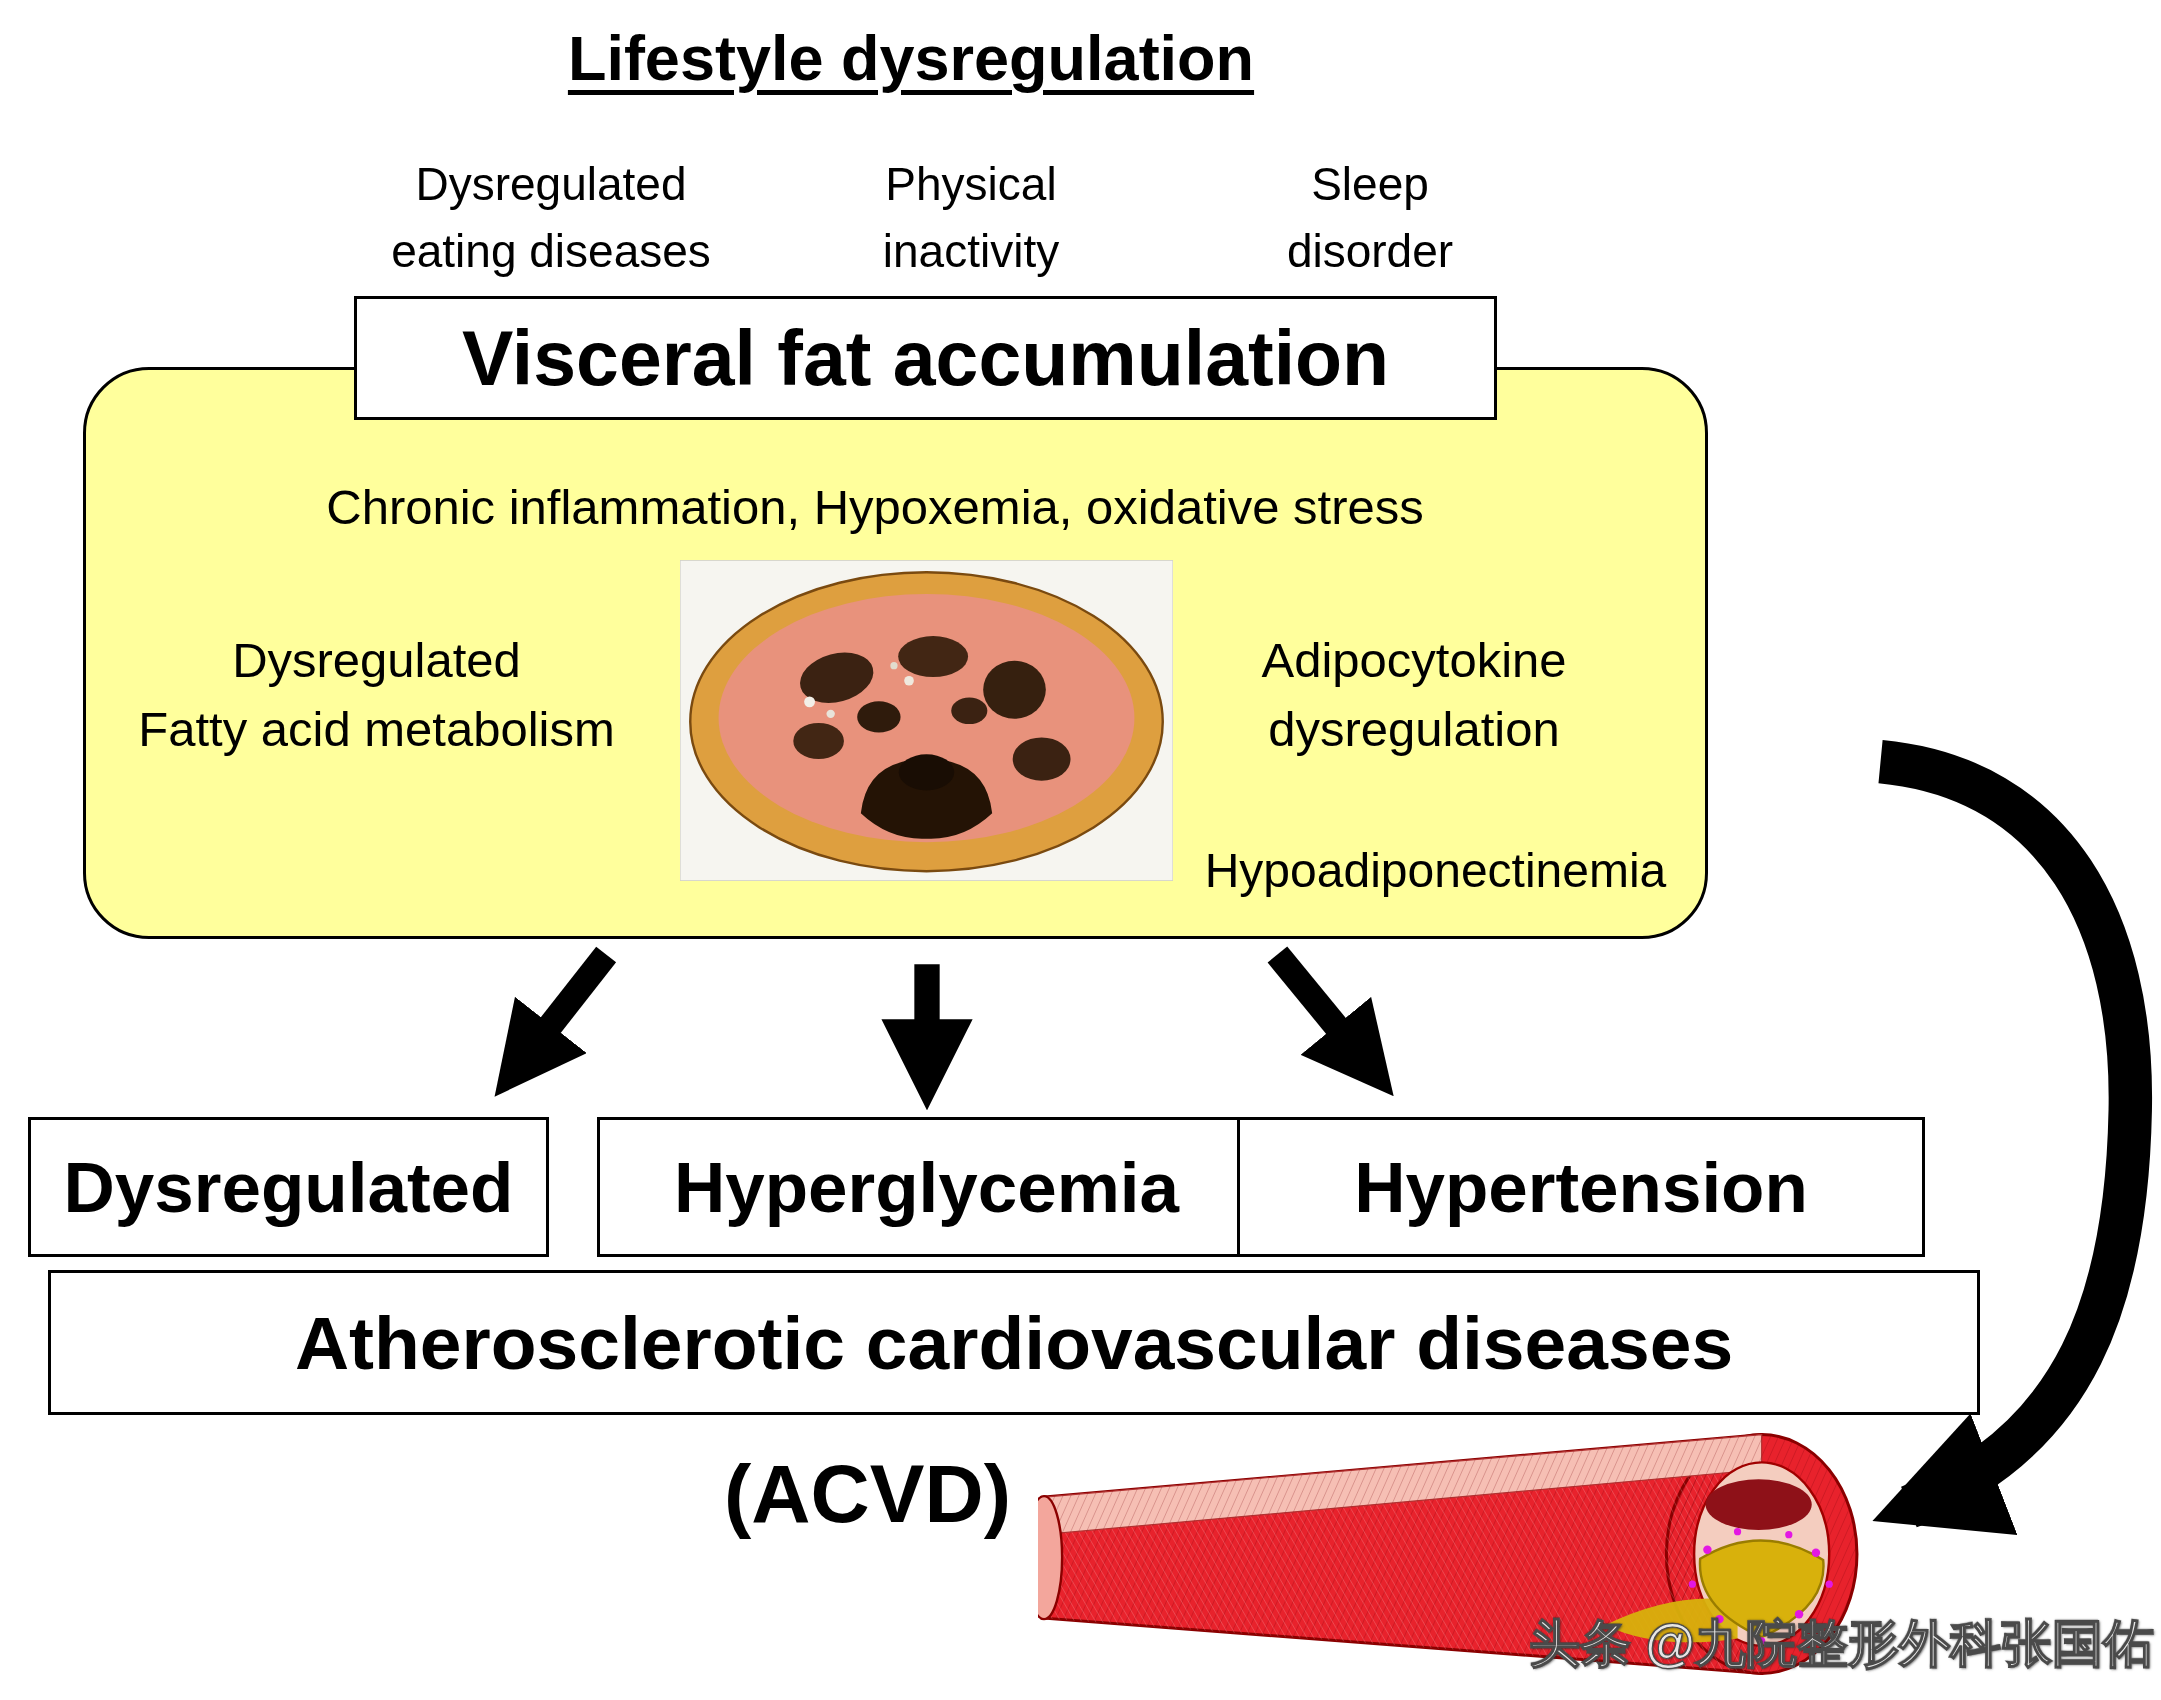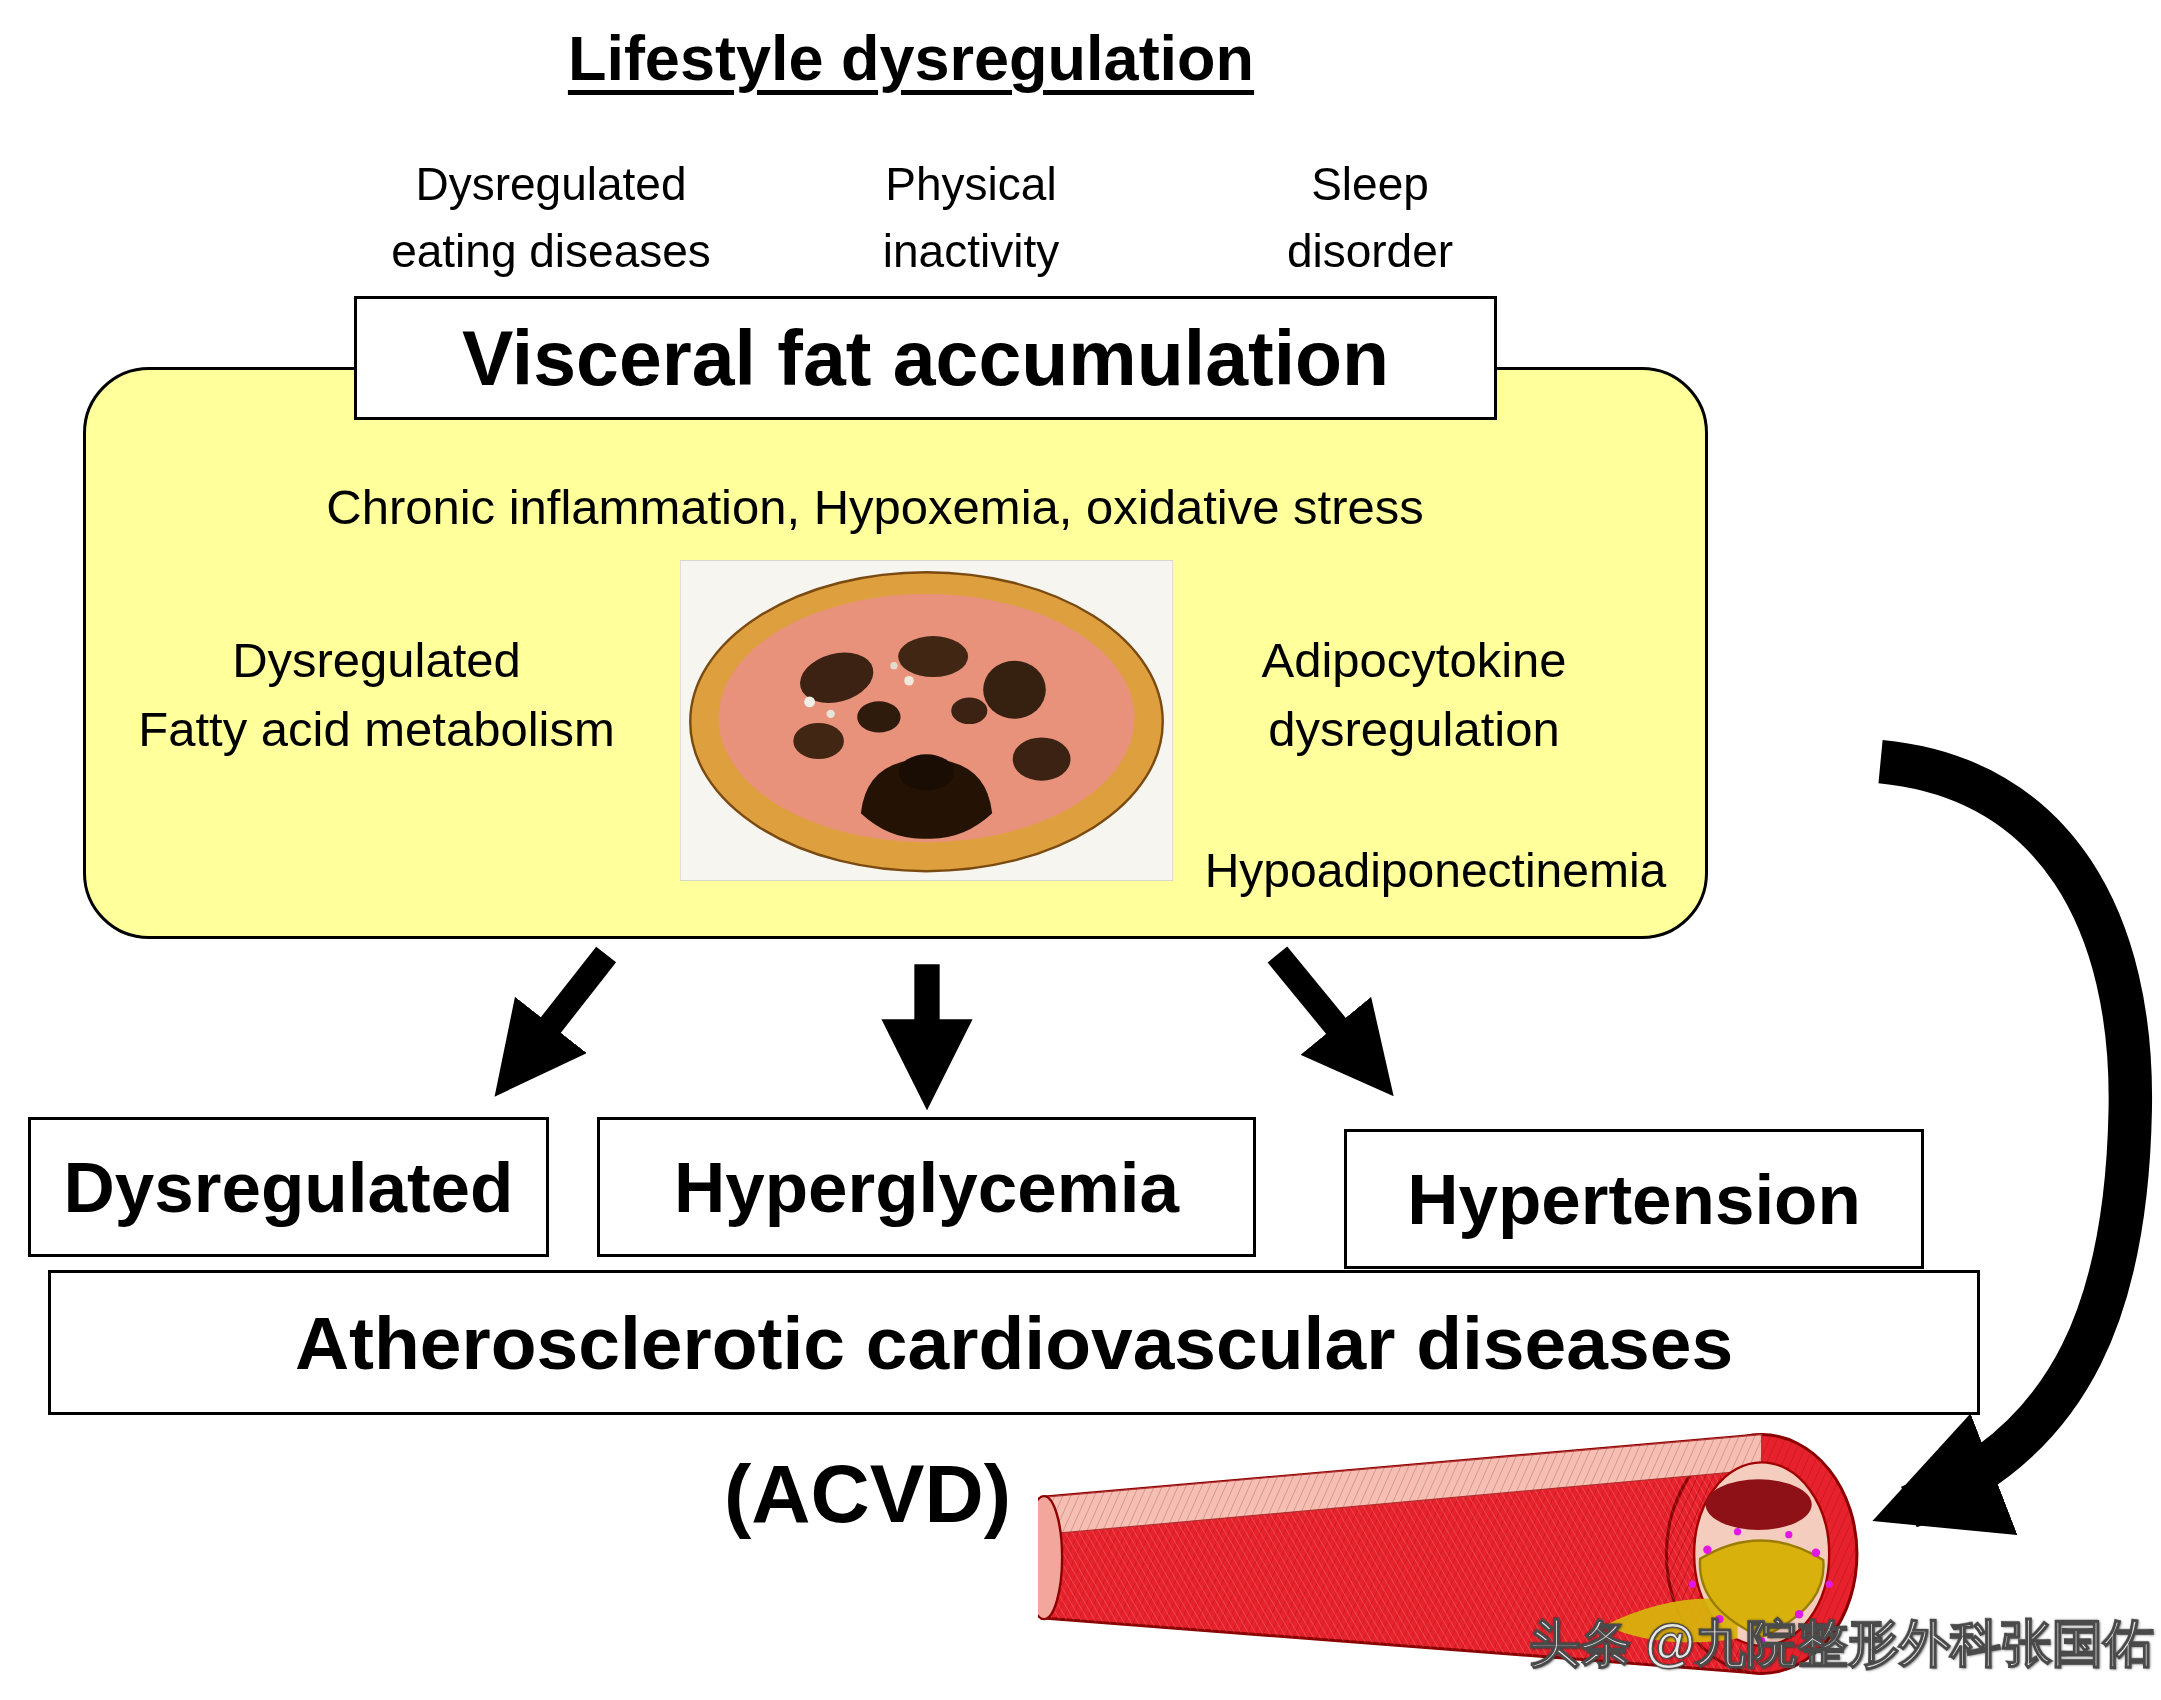--- a/index.html
+++ b/index.html
@@ -56,21 +56,21 @@
     text-align:center; font-size:48px; z-index:2;
   }
 
   .ct-wrap { position:absolute; left:680px; top:560px; width:493px; height:322px; z-index:2; }
 
   .arrows { position:absolute; left:0; top:0; z-index:4; pointer-events:none; }
 
   .outcome { top:1117px; height:140px; font-size:71px; z-index:3; }
   .outcome-1 { left:28px;   width:521px; }
   .outcome-2 { left:597px;  width:659px; }
-  .outcome-3 { left:1344px; width:580px;margin-top:12px; }
+  .outcome-3 { left:1237px; width:688px; }
 
   .acvd-box {
     left:48px; top:1270px; width:1932px; height:145px;
     font-size:75px; z-index:3;
   }
 
   .acvd-abbrev {
     position:absolute; left:611px; top:1447px; width:513px;
     text-align:center; font-size:82px; font-weight:bold; z-index:3;
   }

